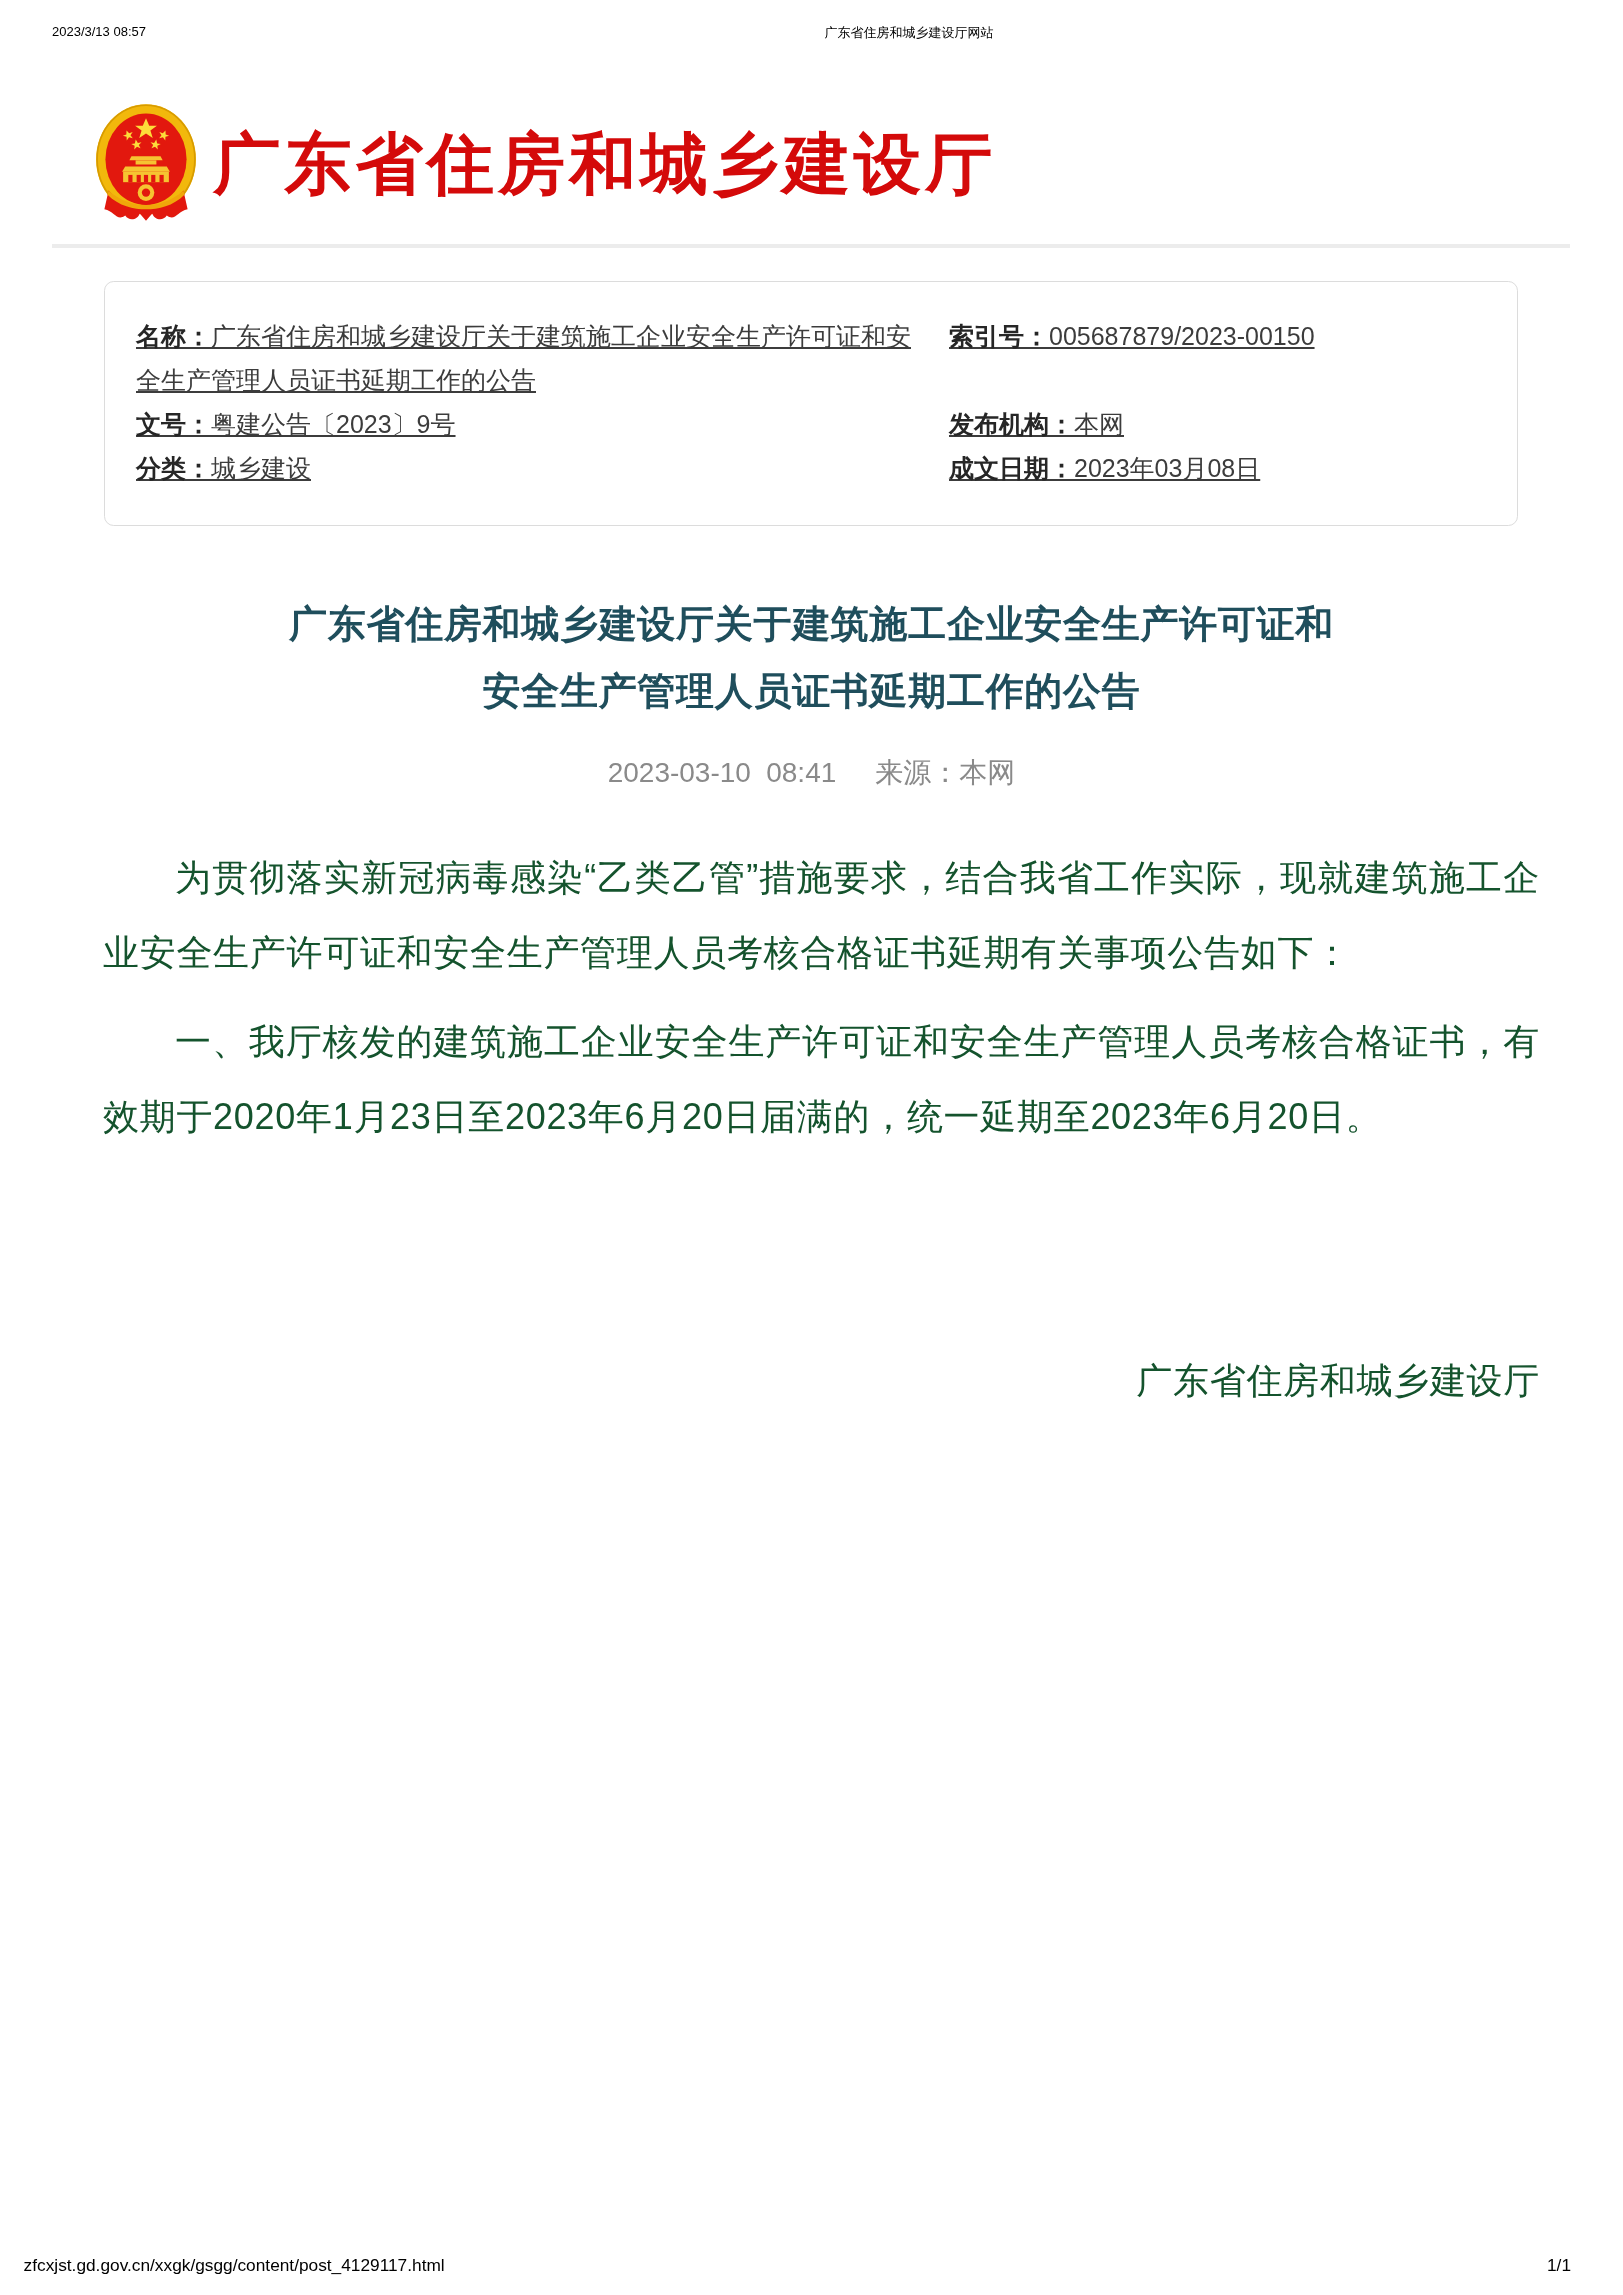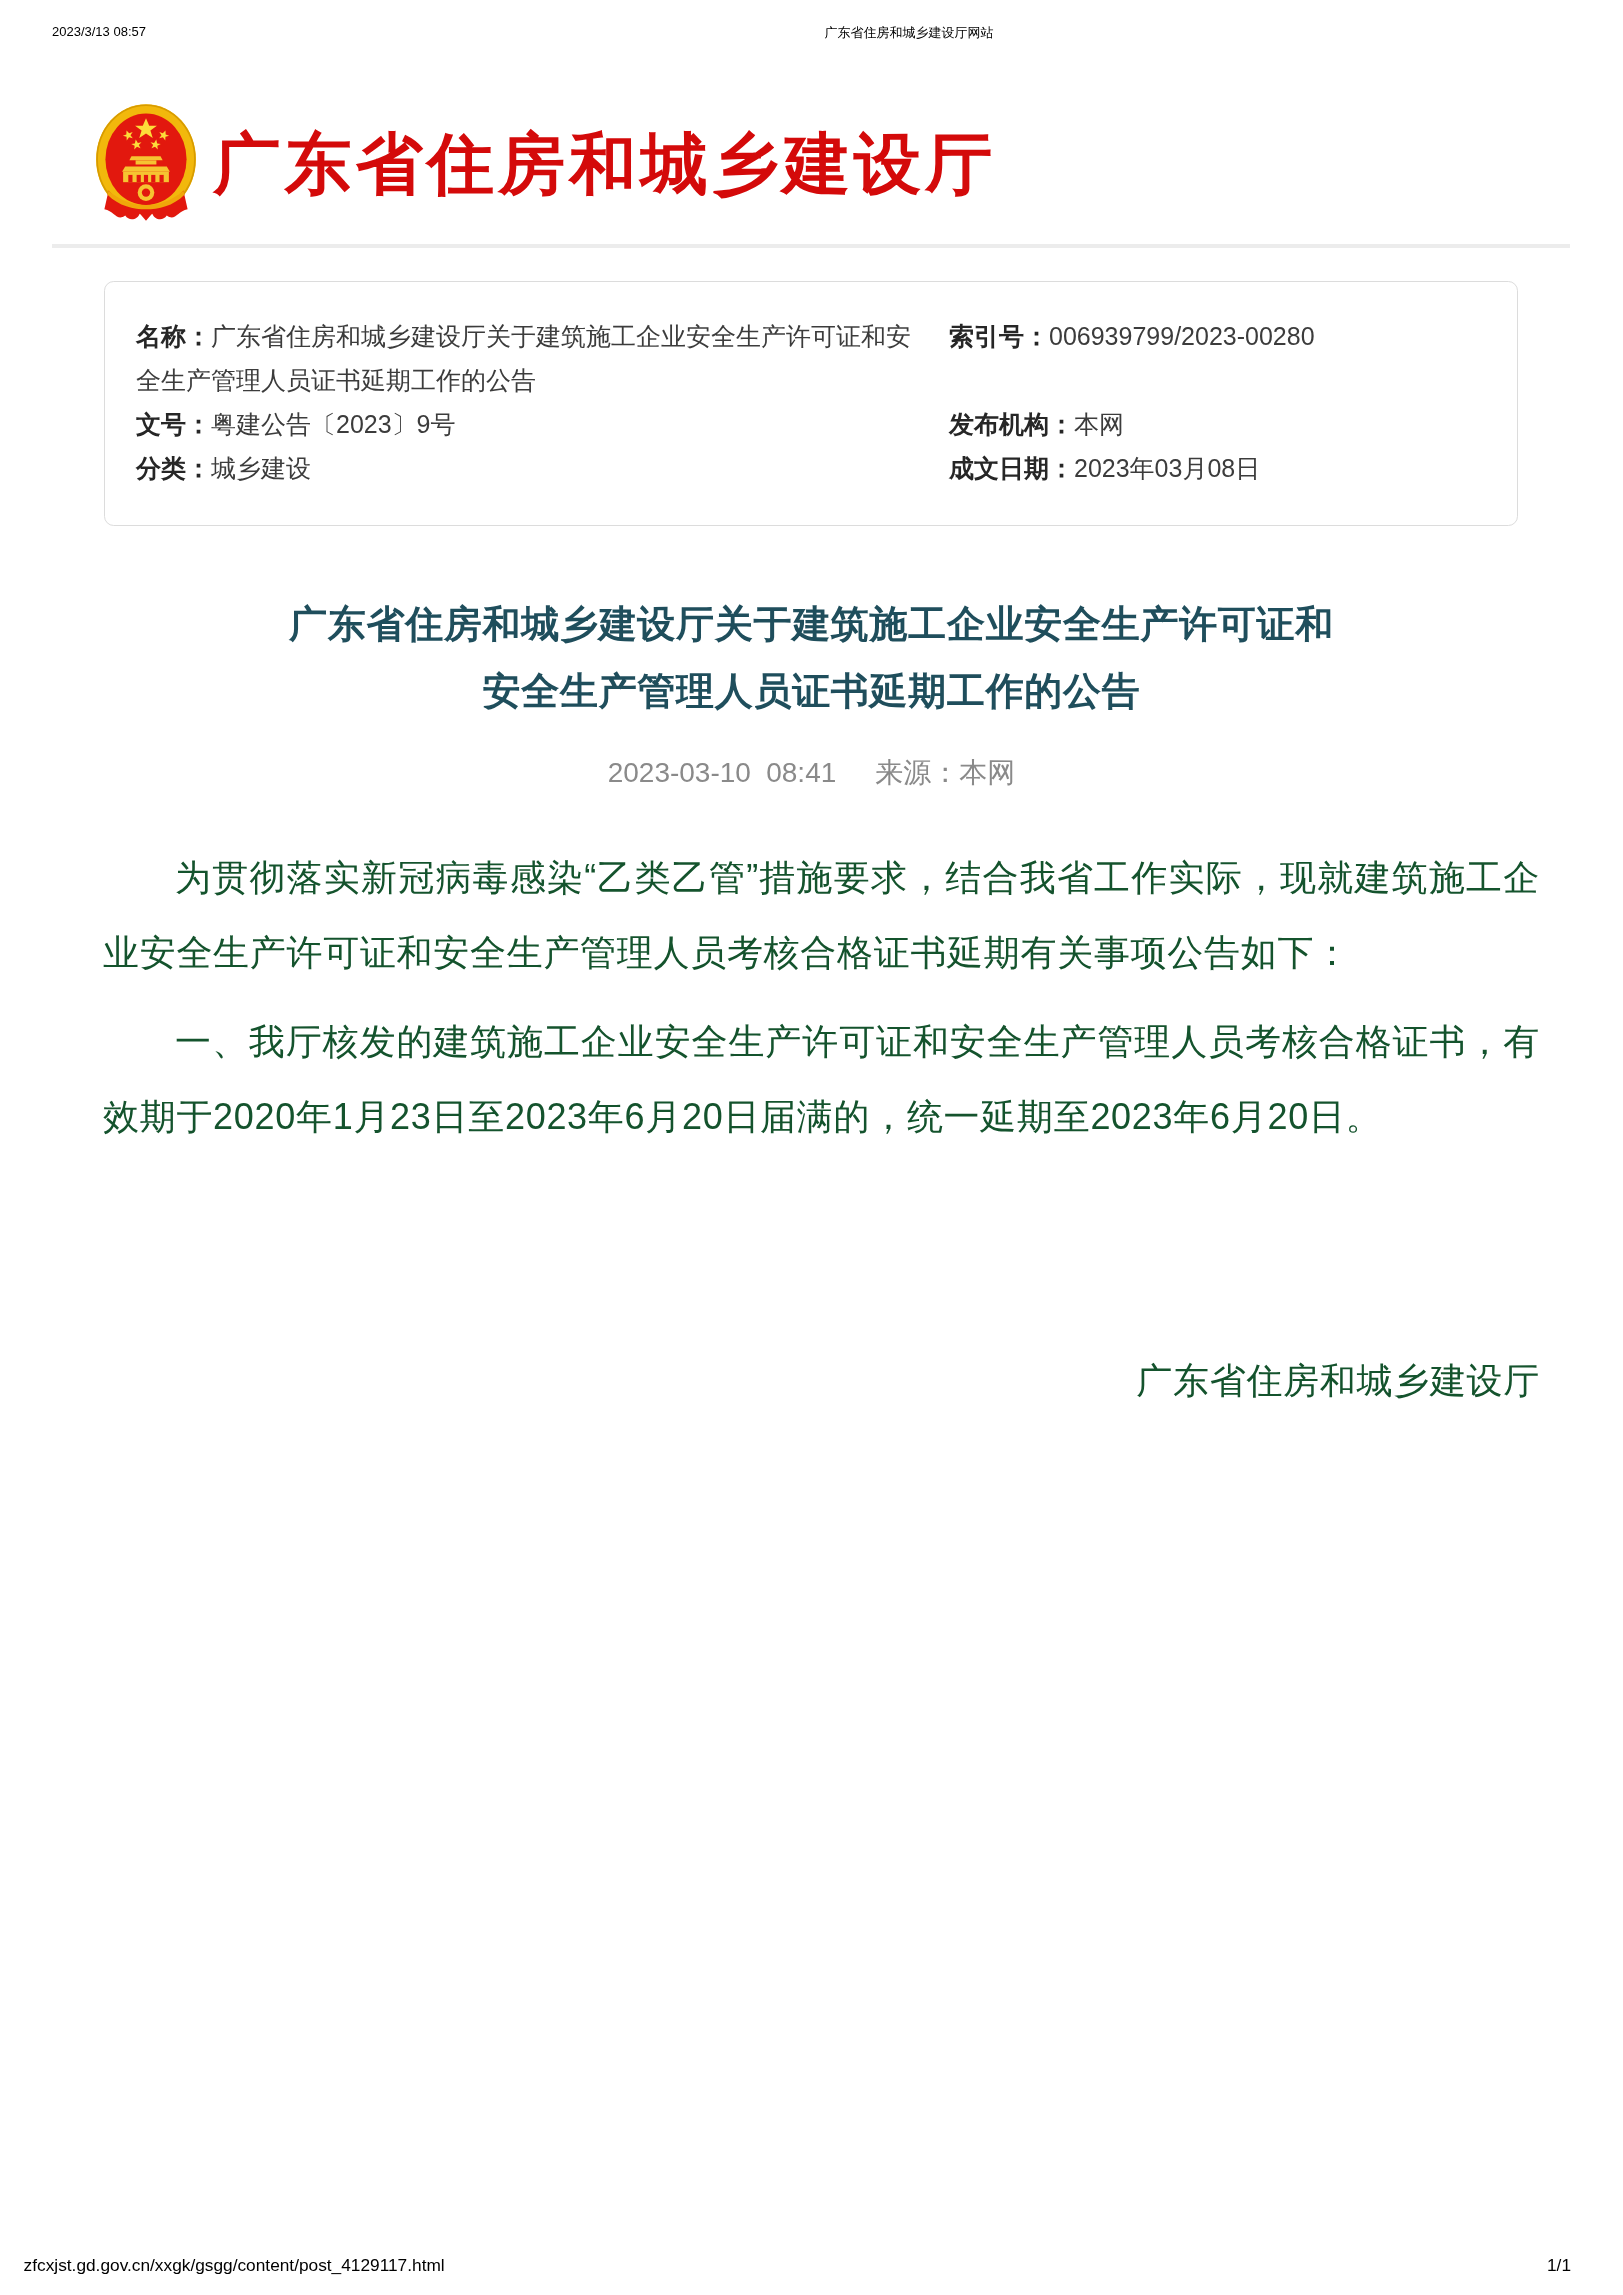--- a/index.html
+++ b/index.html
@@ -16,21 +16,21 @@
   .banner{position:absolute;top:103px;left:94px;display:flex;align-items:center;}
   .emblem{width:104px;height:123px;flex:0 0 auto;}
   .brand{margin-left:15.3px;font-size:67px;font-weight:bold;letter-spacing:4.2px;color:#d40a0a;white-space:nowrap;}
   .rule{position:absolute;top:244px;left:52px;width:1518px;height:3.5px;background:#ececec;}
   
   .meta-box{
     position:absolute;top:281px;left:104px;width:1414px;box-sizing:border-box;
     border:1.4px solid #dcdcdc;border-radius:9.7px;padding:32px 31px 35px 31px;
     font-size:25px;line-height:44px;color:#3c3c3c;
   }
-  .meta-grid{display:grid;grid-template-columns:1fr 537px;column-gap:8px;}
+  .meta-grid{display:grid;grid-template-columns:1fr 537px;column-gap:8px;text-decoration:underline;}
   .meta-cell{padding-right:21px;}
   .meta-label{font-weight:bold;color:#262626;}
   
   .article-title{
     margin:0;position:absolute;top:591px;left:97px;width:1429px;
     font-size:38px;line-height:67px;letter-spacing:0.7px;font-weight:bold;
     color:#1f4e5c;text-align:center;
   }
   .pub-line{position:absolute;top:754px;left:0;width:1623px;text-align:center;font-size:28px;color:#8a8a8a;}
   .pub-clock{margin-left:15.3px;}
@@ -84,21 +84,21 @@
 </div>
 
 <div class="rule"></div>
 
 <div class="meta-box">
   <div class="meta-grid">
     <div class="meta-cell">
       <span class="meta-label">名称：</span><span>广东省住房和城乡建设厅关于建筑施工企业安全生产许可证和安全生产管理人员证书延期工作的公告</span>
     </div>
     <div class="meta-cell">
-      <span class="meta-label">索引号：</span><span>006939799/2023-00280</span>
+      <span class="meta-label">索引号：</span><span>005687879/2023-00150</span>
     </div>
     <div class="meta-cell">
       <span class="meta-label">文号：</span><span>粤建公告〔2023〕9号</span>
     </div>
     <div class="meta-cell">
       <span class="meta-label">发布机构：</span><span>本网</span>
     </div>
     <div class="meta-cell">
       <span class="meta-label">分类：</span><span>城乡建设</span>
     </div>

